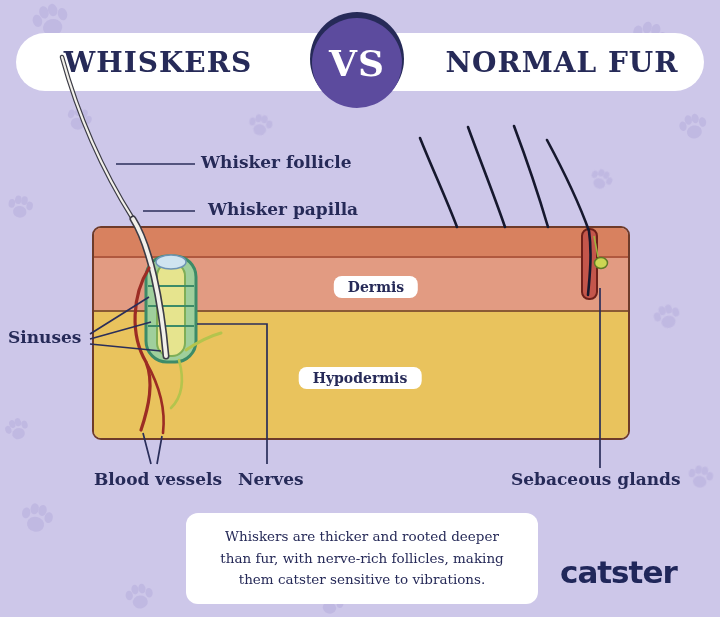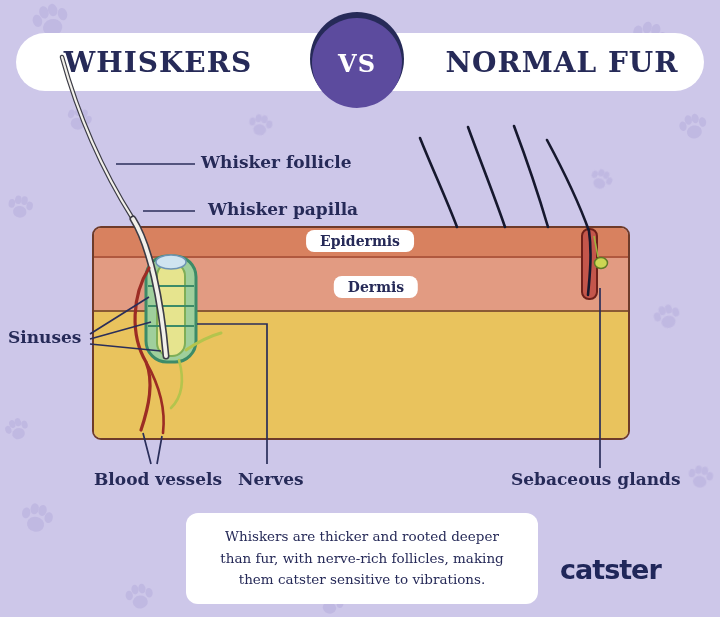--- a/index.html
+++ b/index.html
@@ -23,21 +23,21 @@
   }
   .banner-spacer{width:120px;}
   .vs-outer{
     position:absolute;left:310px;top:12px;width:94px;height:94px;
     border-radius:50%;background:#262a58;z-index:3;
   }
   .vs-inner{
     position:absolute;left:312px;top:18px;width:90px;height:90px;
     border-radius:50%;background:#5c4b9e;z-index:4;
     display:flex;align-items:center;justify-content:center;
-    font-size:24px;font-weight:bold;color:#ffffff;letter-spacing:1px;
+    font-size:36px;font-weight:bold;color:#ffffff;letter-spacing:1px;
   }
 
   
   .skin{
     position:absolute;left:92px;top:226px;width:538px;height:214px;
     border:2px solid #6e3b2a;border-radius:9px;z-index:1;
     display:flex;flex-direction:column;overflow:hidden;box-sizing:border-box;
   }
   .layer-epidermis{height:28px;background:#d8815f;border-bottom:2px solid #b0583e;}
   .layer-dermis{height:52px;background:#e29b82;border-bottom:2px solid #8a5a35;}
@@ -69,21 +69,21 @@
   .caption{
     position:absolute;left:186px;top:513px;width:352px;box-sizing:border-box;
     background:#ffffff;border-radius:12px;padding:13px 26px;
     text-align:center;font-size:13.5px;color:#262a58;line-height:1.6;z-index:4;
   }
 
   
   .brand{
     position:absolute;left:560px;top:554px;z-index:4;
     font-family:"DejaVu Sans","Liberation Sans",sans-serif;
-    font-weight:800;font-size:27px;color:#20275a;letter-spacing:-1px;
+    font-weight:800;font-size:31px;color:#20275a;letter-spacing:-1px;
   }
 </style>
 </head>
 <body>
 
 <div id="app">
 
   <svg class="layer-svg z0" viewBox="0 0 720 617">
     <defs>
       <g id="paw">
@@ -167,22 +167,22 @@
     <g stroke="#2a2e5a" stroke-width="1.7" fill="none">
       <path d="M116,164 L195,164"></path>
       <path d="M143,211 L195,211"></path>
       <path d="M90,334 L149,297 M90,339 L151,322 M90,344 L161,351"></path>
       <path d="M267,464 L267,324 L197,324"></path>
       <path d="M143,433 L151,464 M162,436 L157,464"></path>
       <path d="M600,468 L600,288"></path>
     </g>
   </svg>
 
-  <div class="pill pill-epidermis">Epidermis</div>
   <div class="pill pill-dermis">Dermis</div>
+  <div class="pill pill-hypodermis">Hypodermis</div>
 
   <div class="callout callout-whisker-follicle">Whisker follicle</div>
   <div class="callout callout-whisker-papilla">Whisker papilla</div>
   <div class="callout callout-sinuses">Sinuses</div>
   <div class="callout callout-blood-vessels">Blood vessels</div>
   <div class="callout callout-nerves">Nerves</div>
   <div class="callout callout-sebaceous">Sebaceous glands</div>
 
   <div class="caption">
     <div>Whiskers are thicker and rooted deeper</div>

